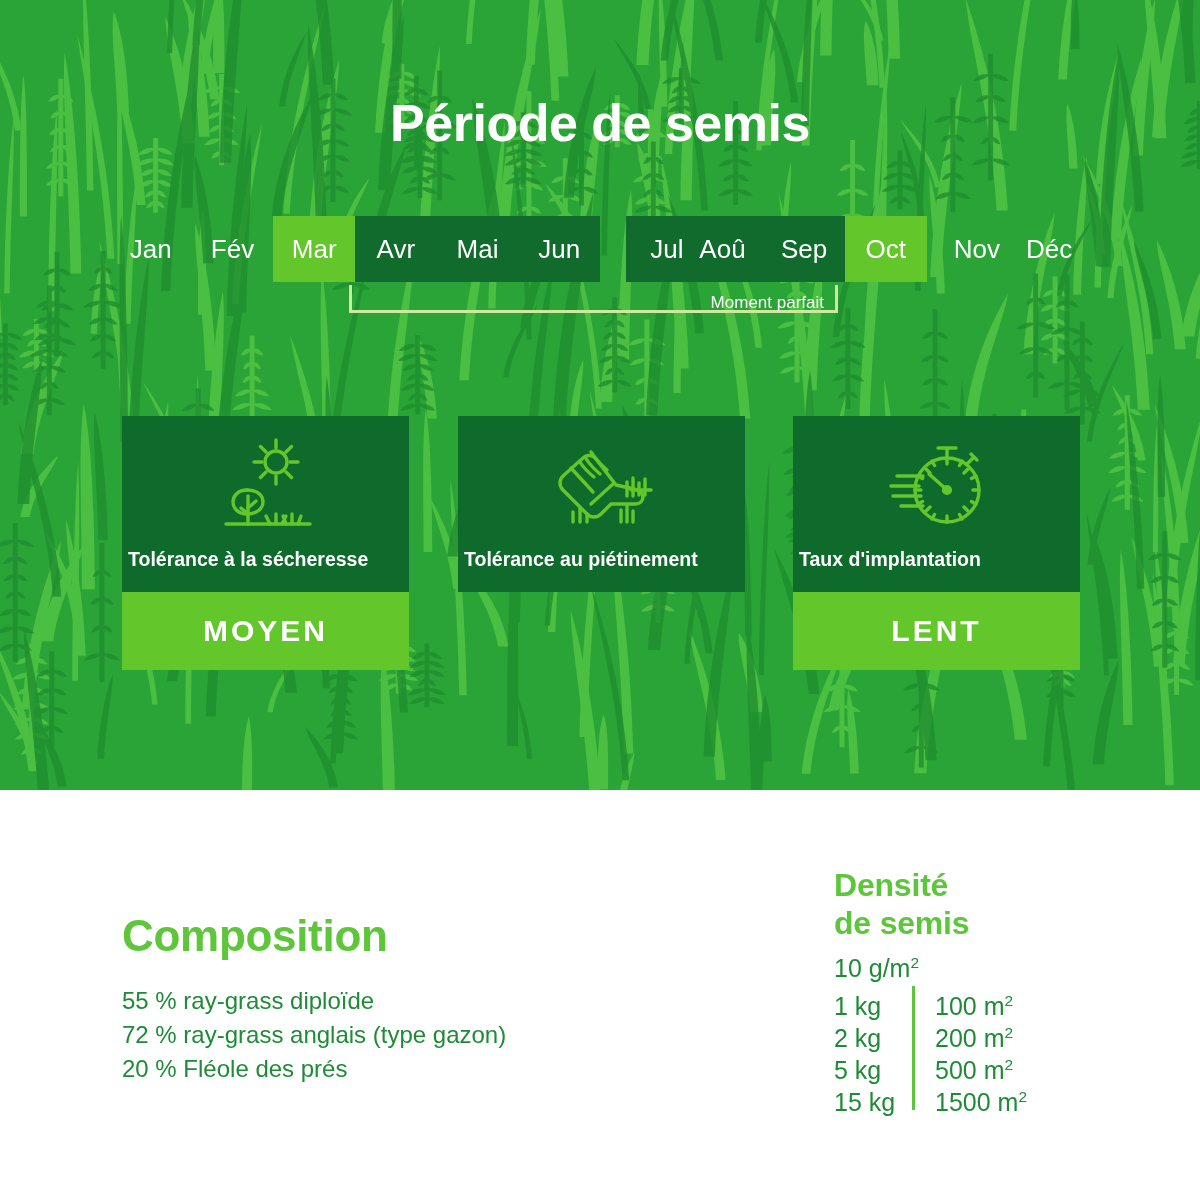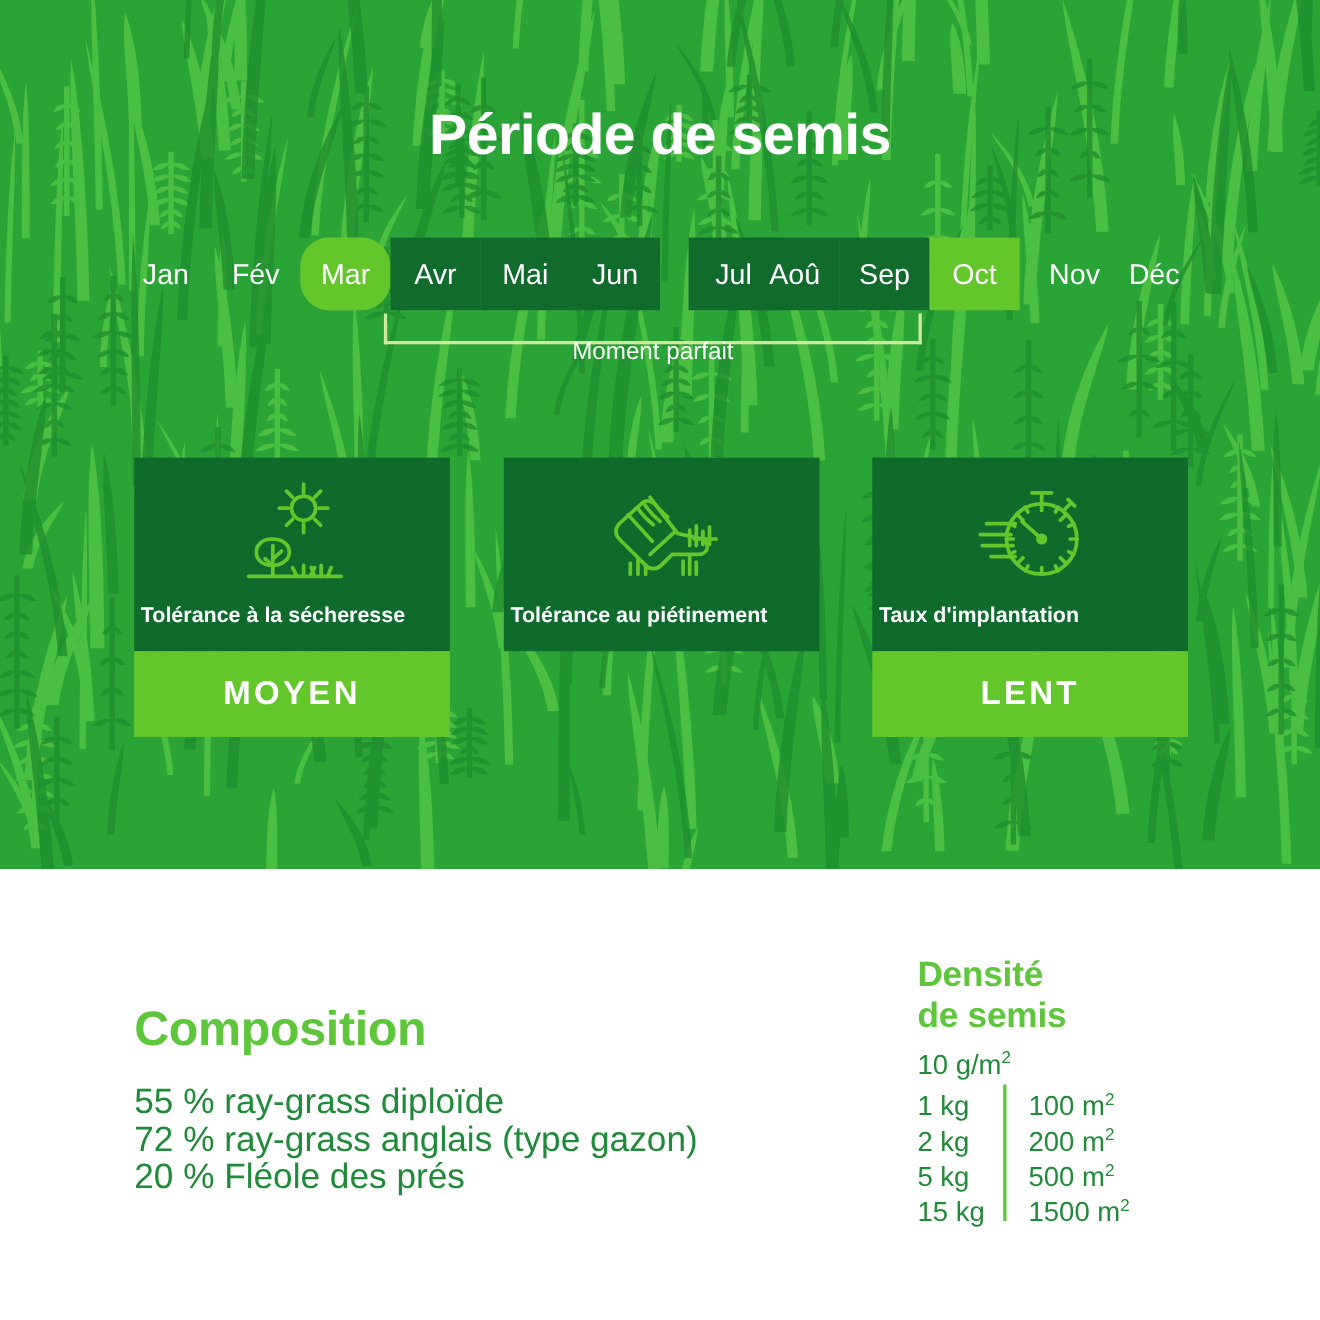--- a/index.html
+++ b/index.html
@@ -77,25 +77,25 @@
     width: 489px;
     height: 28px;
     border-left: 3px solid #cfe8a0;
     border-right: 3px solid #cfe8a0;
     border-bottom: 3px solid #cfe8a0;
     box-sizing: border-box;
   }
   .bracket-label {
     position: absolute;
     left: 349px;
-    top: 304px;
+    top: 288px;
     width: 489px;
-    text-align: center;
+    text-align: right;
     color: #ffffff;
-    font-size: 22px;
+    font-size: 17px;
     line-height: 30px;
   }
   .bracket-label span {
     background: transparent;
     padding: 0 14px;
     position: relative;
   }
 
   
   .cards {
@@ -173,21 +173,21 @@
     letter-spacing: -0.3px;
   }
   .composition-list {
     position: absolute;
     left: 122px;
     top: 194px;
     width: 560px;
   }
   .composition-item {
     color: #1f8a37;
-    font-size: 32px;
+    font-size: 24px;
     line-height: 34px;
   }
 
   .density-title {
     position: absolute;
     left: 834px;
     top: 76px;
     color: #5ec63a;
     font-size: 32px;
     font-weight: bold;
@@ -1353,21 +1353,21 @@
           <path d="M 1066.9392590722719 301.3116923409103 q -6.851602078160085 -3 -11.419336796933475 6 q 5.709668398466738 1 11.419336796933475 -6 Z"></path>
           <path d="M 1066.9392590722719 301.3116923409103 q 6.851602078160085 -3 11.419336796933475 6 q -5.709668398466738 1 -11.419336796933475 -6 Z"></path>
         </g>
     </svg>
 
     <div class="hero-title">Période de semis</div>
 
     <div class="months">
         <div class="month season-none" style="left: 0px; width: 81.6667px;"><span>Jan</span></div>
         <div class="month season-none" style="left: 81.6667px; width: 81.6667px;"><span>Fév</span></div>
-        <div class="month season-peak" style="left: 163.333px; width: 81.6667px; border-radius: 26px;"><span>Mar</span></div>
+        <div class="month season-peak" style="left: 163.333px; width: 81.6667px;"><span>Mar</span></div>
         <div class="month season-mid" style="left: 245px; width: 81.6667px;"><span>Avr</span></div>
         <div class="month season-mid" style="left: 326.667px; width: 81.6667px;"><span>Mai</span></div>
         <div class="month season-mid" style="left: 408.333px; width: 81.6667px;"><span>Jun</span></div>
         <div class="month season-mid" style="left: 516px; width: 81.6667px;"><span>Jul</span></div>
         <div class="month season-mid" style="left: 571.667px; width: 81.6667px;"><span>Aoû</span></div>
         <div class="month season-mid" style="left: 653.333px; width: 81.6667px;"><span>Sep</span></div>
         <div class="month season-peak" style="left: 735px; width: 81.6667px;"><span>Oct</span></div>
         <div class="month season-none" style="left: 804px; width: 81.6667px; margin-left: 22px;"><span>Nov</span></div>
         <div class="month season-none" style="left: 898.333px; width: 81.6667px;"><span>Déc</span></div>
       </div>

